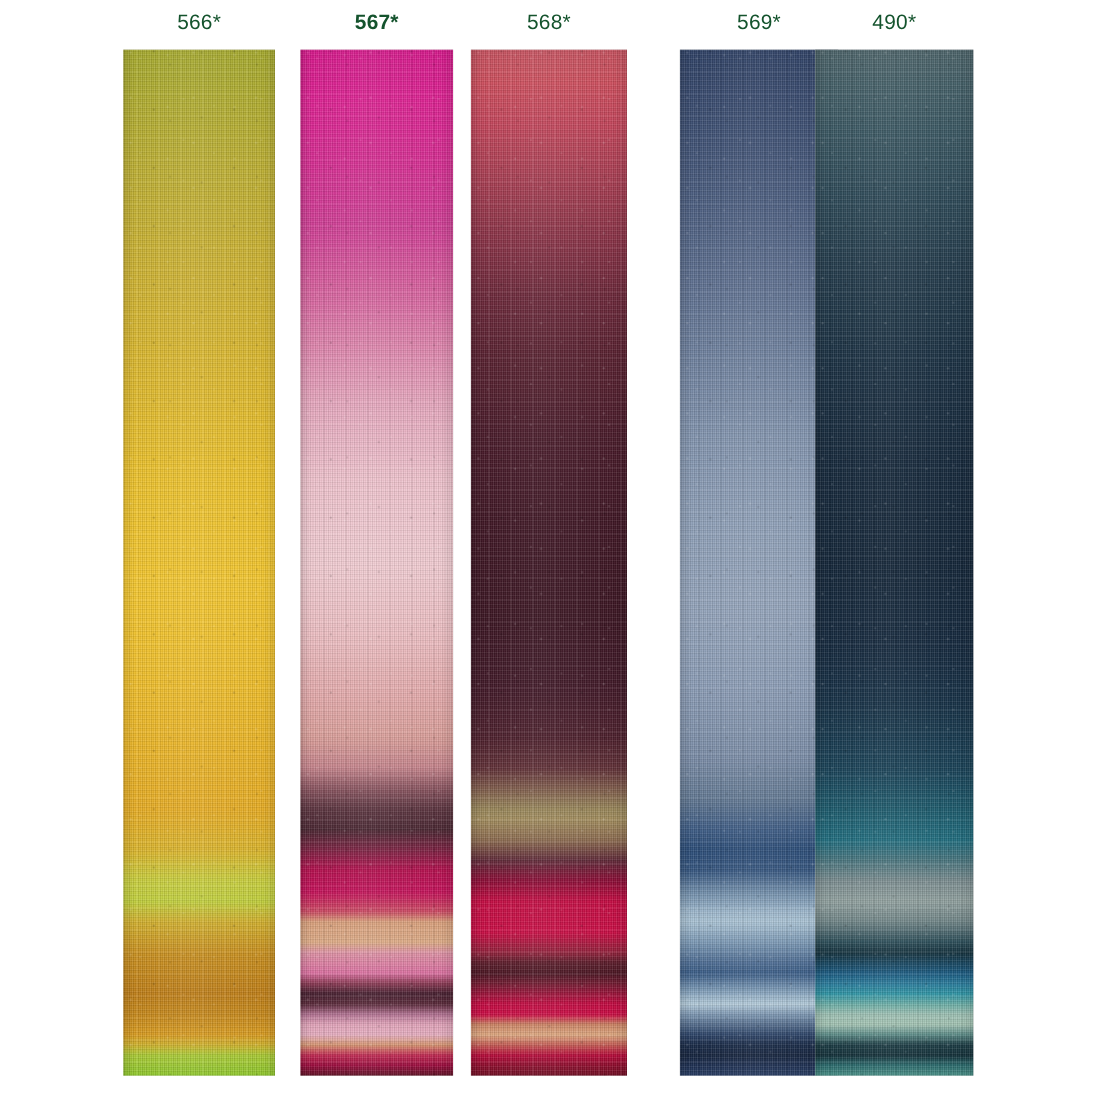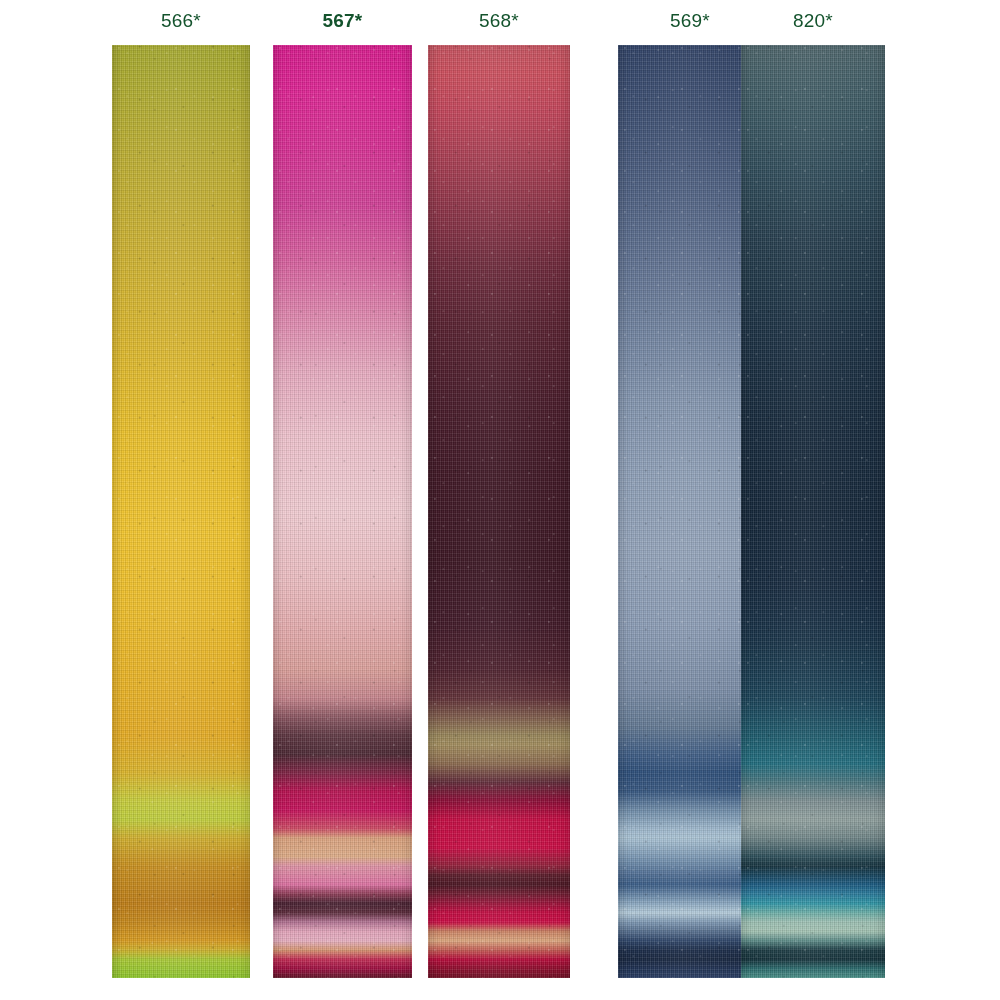--- a/index.html
+++ b/index.html
@@ -161,21 +161,21 @@
       <div class="swatch-label">569*</div>
       <div class="swatch" style="width: 144px; height: 933px;">
         <div class="ramp" style="background: linear-gradient(rgb(47, 65, 101) 0%, rgb(55, 73, 109) 4%, rgb(64, 82, 117) 9%, rgb(76, 94, 128) 15%, rgb(92, 110, 142) 22%, rgb(111, 129, 158) 30%, rgb(130, 148, 174) 38%, rgb(142, 159, 183) 46%, rgb(147, 163, 186) 54%, rgb(139, 156, 181) 62%, rgb(122, 140, 166) 69%, rgb(98, 120, 146) 73%, rgb(62, 92, 132) 76%, rgb(44, 77, 120) 78%, rgb(54, 86, 127) 80%, rgb(110, 139, 168) 82%, rgb(156, 182, 203) 84%, rgb(169, 194, 211) 85%, rgb(123, 152, 180) 87%, rgb(77, 108, 146) 89%, rgb(58, 92, 134) 90%, rgb(138, 167, 192) 92%, rgb(179, 202, 217) 93%, rgb(125, 151, 178) 94%, rgb(45, 68, 104) 96%, rgb(26, 43, 72) 97%, rgb(22, 37, 63) 98%, rgb(30, 48, 82) 99%, rgb(40, 60, 98) 100%);"></div>
         <div class="ply"></div>
         <div class="weave"></div>
         <div class="fleck"></div>
         <div class="shade"></div>
       </div>
     </div>
     <div class="swatch-group" style="left: 741px; top: 10px; width: 144px; height: 968px;">
-      <div class="swatch-label">820*</div>
+      <div class="swatch-label">490*</div>
       <div class="swatch" style="width: 144px; height: 933px;">
         <div class="ramp" style="background: linear-gradient(rgb(76, 99, 105) 0%, rgb(69, 96, 104) 3%, rgb(58, 87, 98) 8%, rgb(46, 74, 88) 14%, rgb(36, 60, 76) 21%, rgb(27, 49, 67) 30%, rgb(22, 41, 60) 40%, rgb(20, 38, 57) 50%, rgb(21, 41, 62) 58%, rgb(23, 50, 71) 64%, rgb(26, 66, 87) 70%, rgb(29, 90, 108) 74%, rgb(33, 109, 126) 77%, rgb(73, 117, 126) 79%, rgb(122, 140, 143) 81%, rgb(144, 160, 158) 83%, rgb(111, 132, 134) 85%, rgb(43, 77, 88) 87%, rgb(22, 51, 63) 88%, rgb(27, 90, 128) 90%, rgb(42, 122, 154) 91%, rgb(47, 148, 164) 92%, rgb(106, 173, 166) 93%, rgb(156, 191, 178) 94%, rgb(163, 195, 179) 95%, rgb(90, 138, 134) 96%, rgb(28, 60, 68) 97%, rgb(20, 49, 58) 98%, rgb(42, 106, 108) 99%, rgb(74, 143, 134) 100%);"></div>
         <div class="ply"></div>
         <div class="weave"></div>
         <div class="fleck"></div>
         <div class="shade"></div>
       </div>
     </div>
   </div>
 

